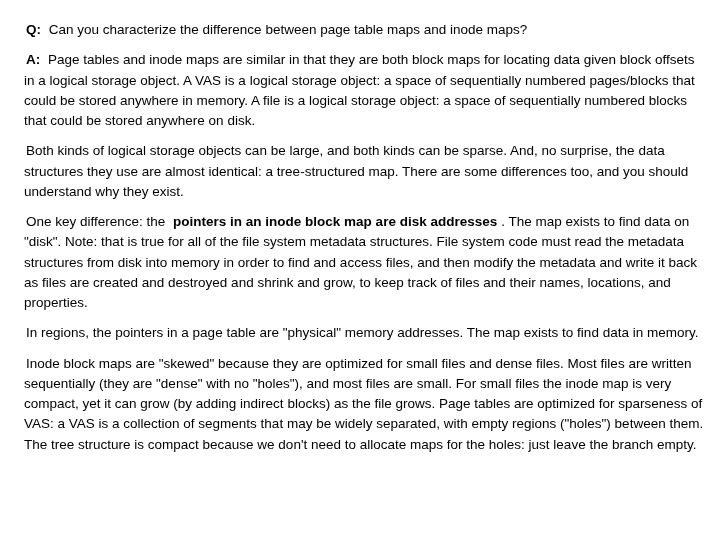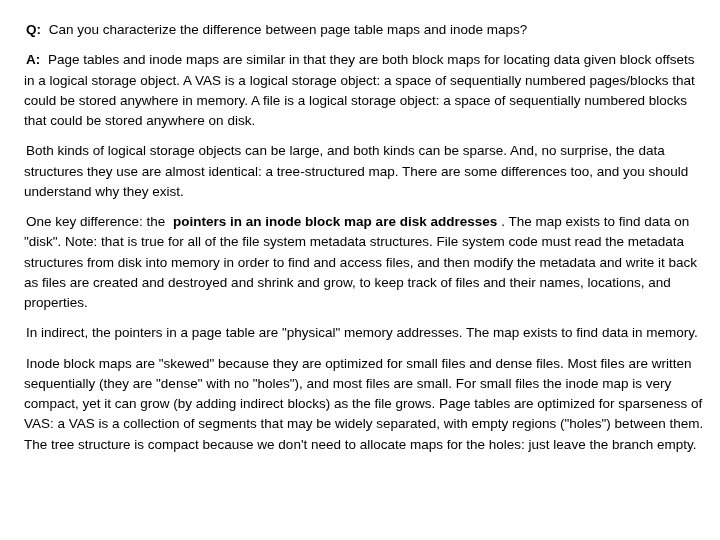--- a/index.html
+++ b/index.html
@@ -40,18 +40,18 @@
 
 <div class="paragraph">
   <span>Both kinds of logical storage objects can be large, and both kinds can be sparse.  And, no surprise, the data structures they use are almost identical: a tree-structured map.  There are some differences too, and you should understand why they exist.</span>
 </div>
 
 <div class="paragraph">
   <span>One key difference: the </span><span class="underline-bold">pointers in an inode block map are disk addresses</span><span>.  The map exists to find data on "disk".  Note: that is true for all of the file system metadata structures.  File system code must read the metadata structures from disk into memory in order to find and access files, and then modify the metadata and write it back as files are created and destroyed and shrink and grow, to keep track of files and their names, locations, and properties.</span>
 </div>
 
 <div class="paragraph">
-  <span>In indirect, the pointers in a page table are "physical" memory addresses.  The map exists to find data in memory.</span>
+  <span>In regions, the pointers in a page table are "physical" memory addresses.  The map exists to find data in memory.</span>
 </div>
 
 <div class="paragraph">
   <span>Inode block maps are "skewed" because they are optimized for small files and dense files.  Most files are written sequentially (they are "dense" with no "holes"), and most files are small.  For small files the inode map is very compact, yet it can grow (by adding indirect blocks) as the file grows.  Page tables are optimized for sparseness of VAS: a VAS is a collection of segments that may be widely separated, with empty regions ("holes") between them.  The tree structure is compact because we don't need to allocate maps for the holes: just leave the branch empty.</span>
 </div>
 
 </body></html>

